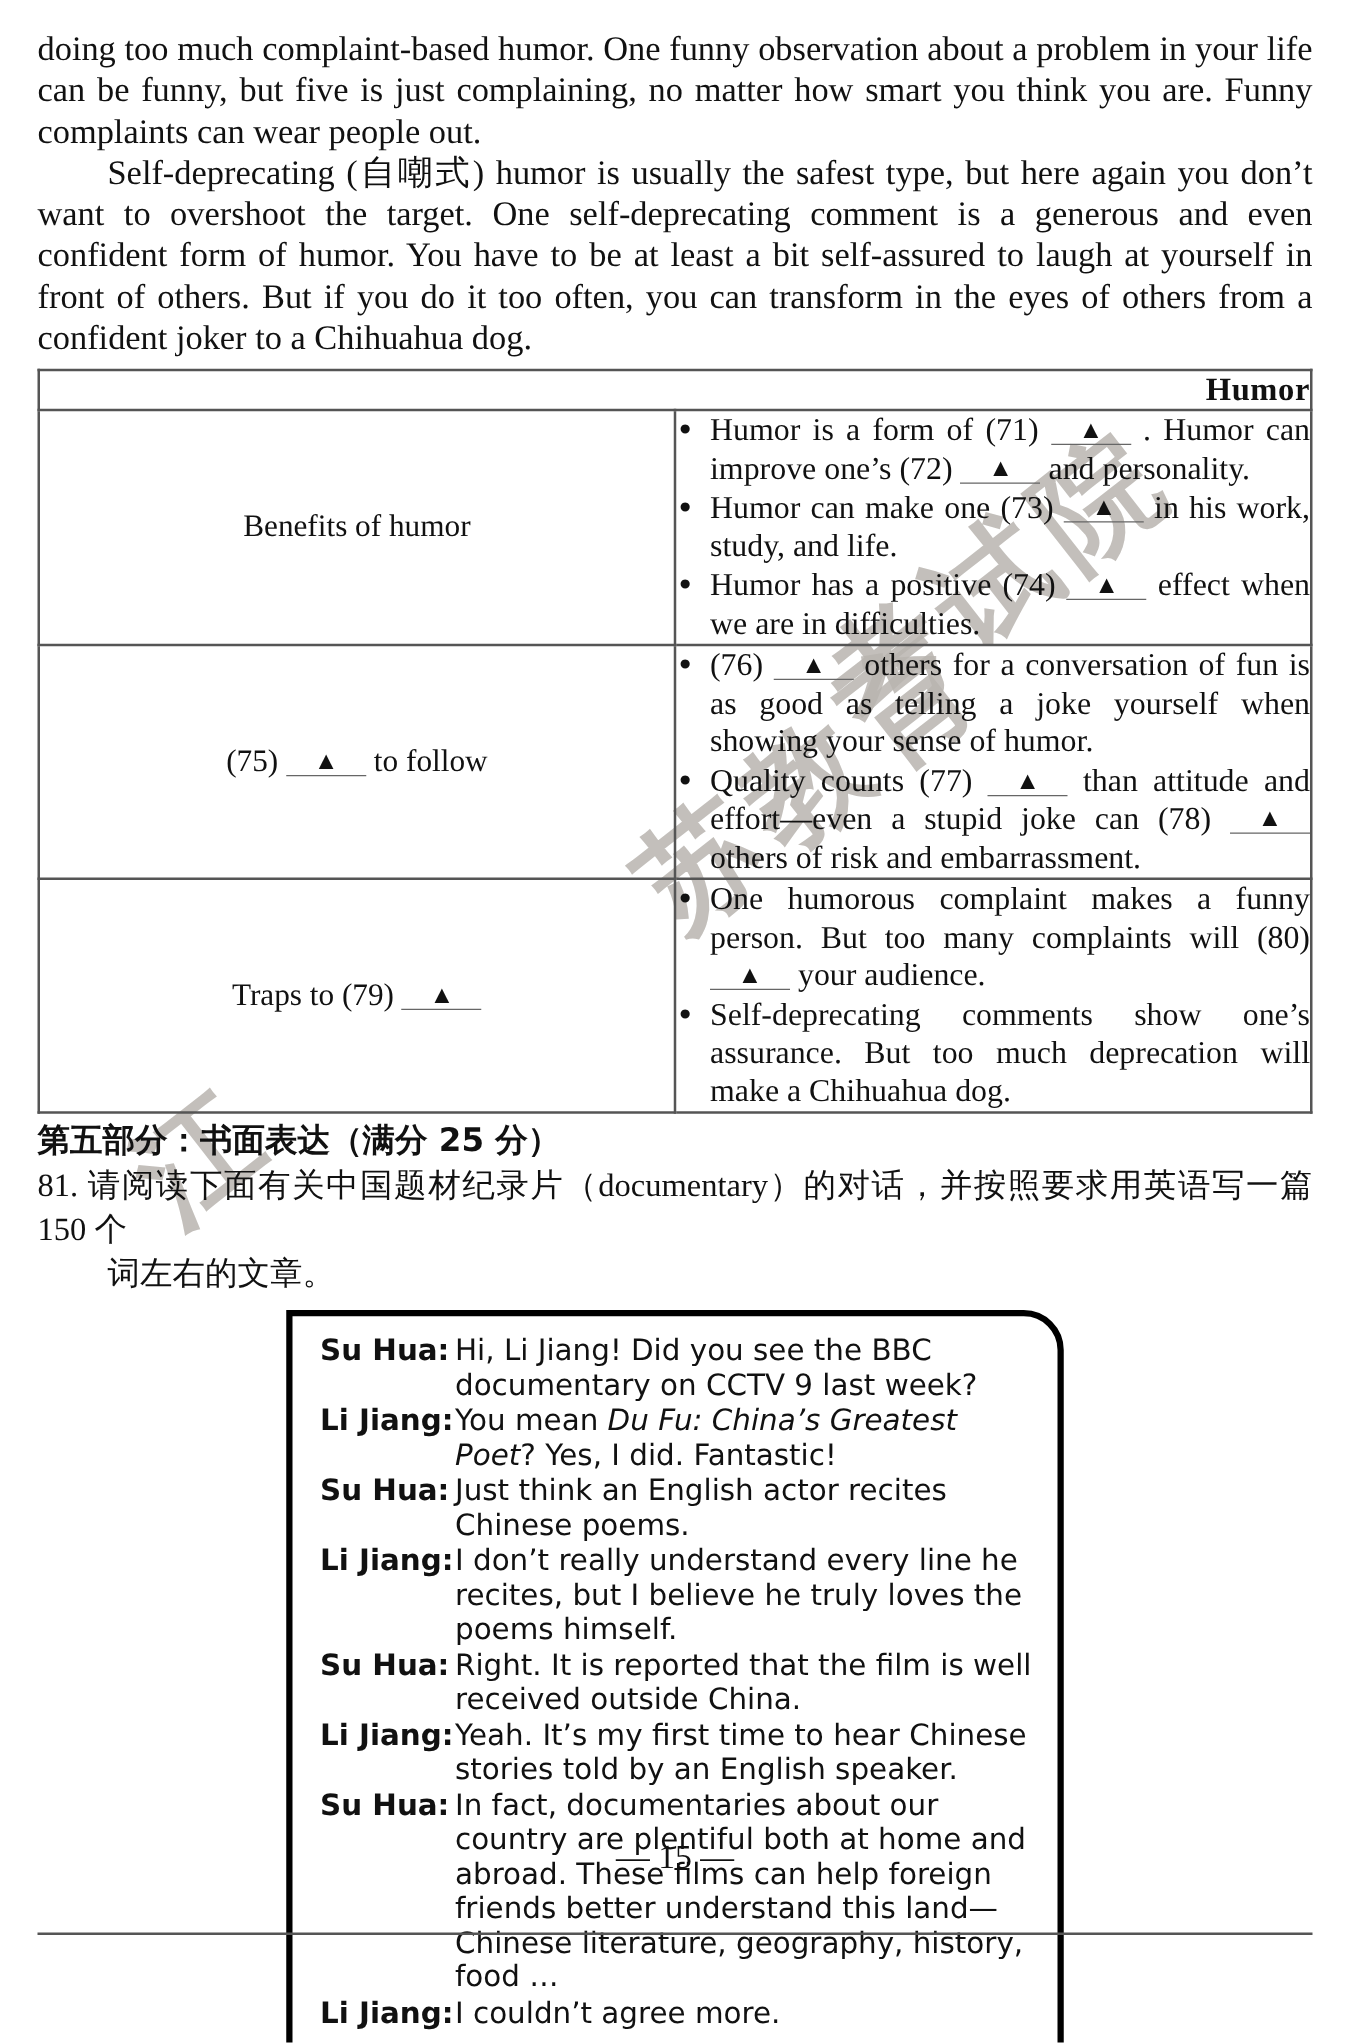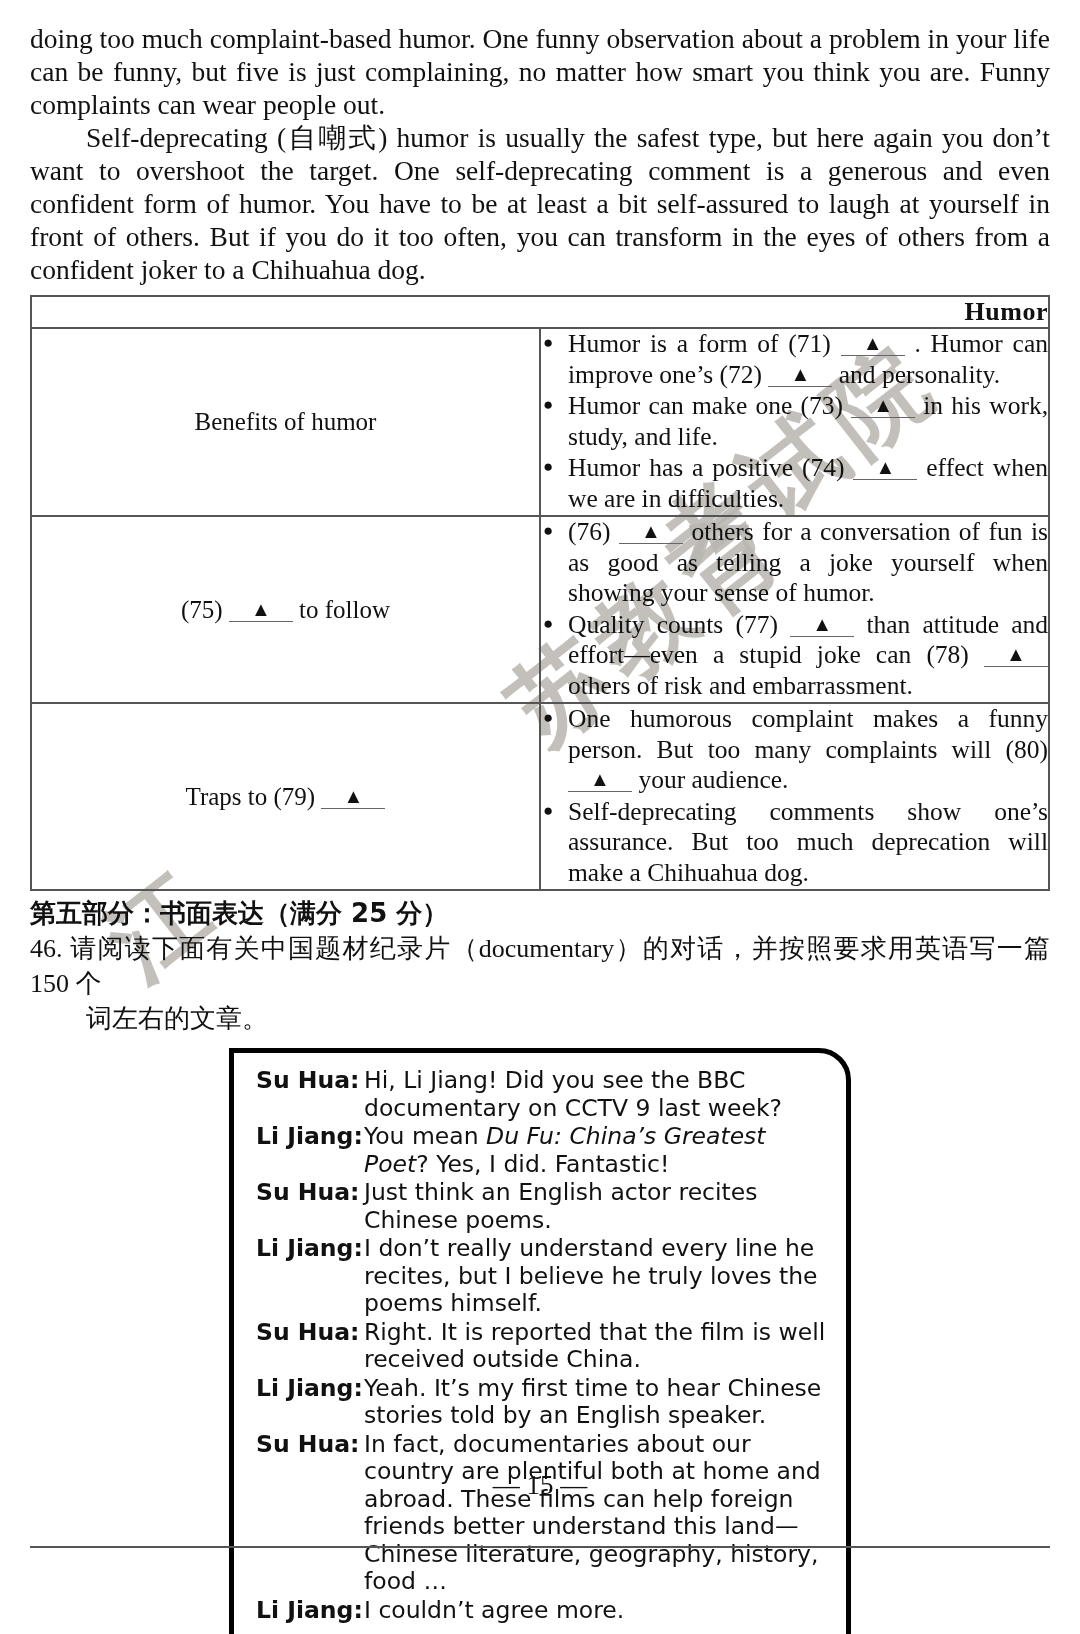--- a/index.html
+++ b/index.html
@@ -232,21 +232,21 @@
                 <li>Self-deprecating comments show one’s assurance. But too much deprecation will make a Chihuahua dog.</li>
               </ul>
             </td>
           </tr>
         </tbody>
     </table>
 
     <div class="sec-head">第五部分：书面表达（满分 25 分）</div>
 
     <div class="q81">
-      <span>46.</span>
+      <span>81.</span>
       <span>请阅读下面有关中国题材纪录片（documentary）的对话，并按照要求用英语写一篇 150 个</span>
       <span class="cont">词左右的文章。</span>
     </div>
 
     <div class="dlgwrap">
       <div class="dialogue" id="dialogue-box">
           <div class="dline">
             <div class="spk">Su Hua:</div>
             <div class="utt">Hi, Li Jiang! Did you see the BBC documentary on CCTV 9 last week?</div>
           </div>

